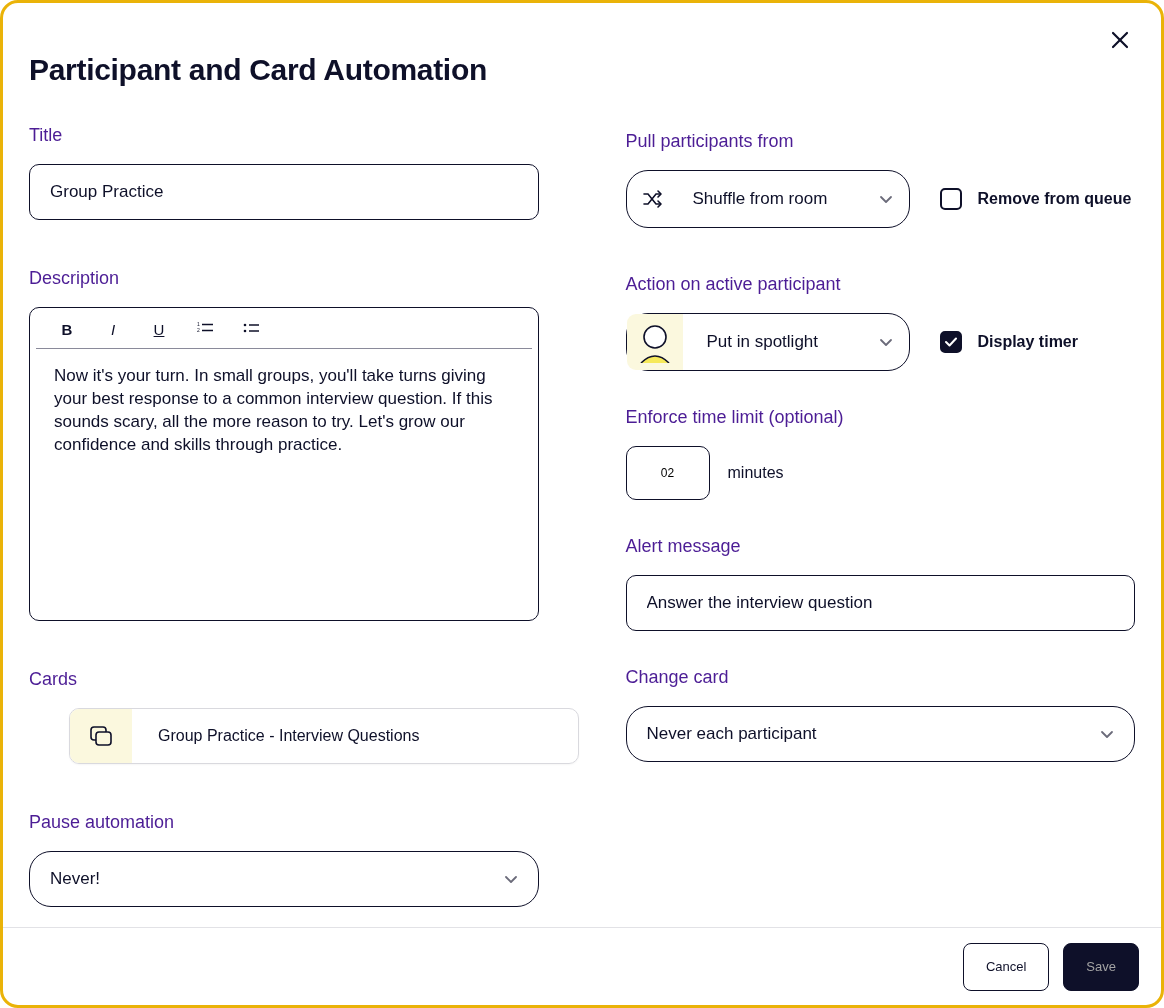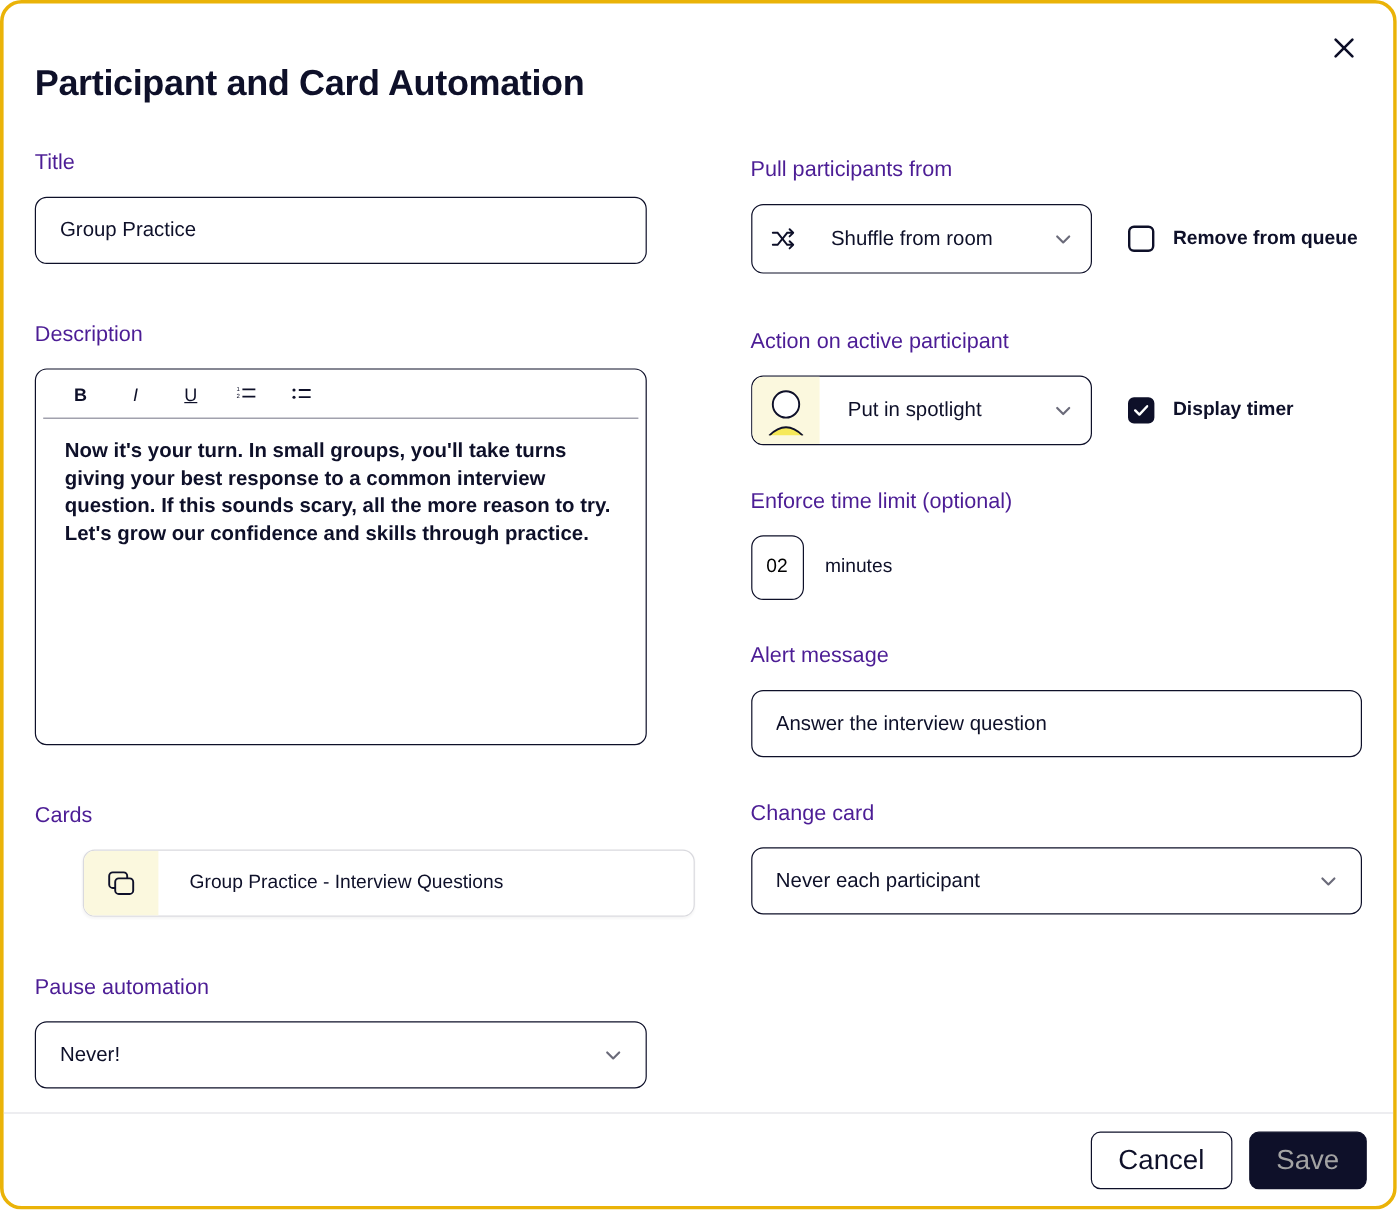--- a/index.html
+++ b/index.html
@@ -96,21 +96,20 @@
     font-size: 15px;
     cursor: pointer;
     color: #0E1029;
   }
   .editor-body {
     flex: 1;
     padding: 16px 24px;
     font-size: 17px;
     line-height: 1.35;
     color: #0E1029;
-    font-weight: bold;
   }
   .card-row {
     width: 100%;
     height: 56px;
     border: 1px solid #d9d9de;
     border-radius: 10px;
     display: flex;
     align-items: center;
     overflow: hidden;
     box-shadow: 0 1px 2px rgba(0,0,0,0.04);
@@ -125,21 +124,21 @@
     justify-content: center;
   }
   .card-label {
     padding-left: 26px;
     font-size: 16px;
   }
   .select {
     width: 100%;
     height: 56px;
     border: 1px solid #0E1029;
-    border-radius: 10px;
+    border-radius: 22px;
     padding: 0 20px;
     display: flex;
     align-items: center;
     justify-content: space-between;
     font-size: 17px;
     cursor: pointer;
     background: #fff;
   }
   .select.compact {
     width: 284px;
@@ -189,47 +188,47 @@
   .checkbox-label {
     font-size: 16px;
     font-weight: 600;
   }
   .minutes-row {
     display: flex;
     align-items: center;
     gap: 18px;
   }
   .min-input {
-    width: 44px;
+    width: 84px;
     height: 54px;
     border: 1px solid #0E1029;
     border-radius: 10px;
     text-align: center;
-    font-size: 16px;
+    font-size: 12px;
     font-family: inherit;
     outline: none;
   }
   .minutes-label { font-size: 16px; }
   .spacer-sm { height: 36px; }
   .spacer-md { height: 46px; }
   .spacer-lg { height: 48px; }
   .footer {
     height: 78px;
     border-top: 1px solid #e2e2e6;
     display: flex;
     align-items: center;
     justify-content: flex-end;
     gap: 14px;
     padding: 0 22px;
   }
   .btn {
     height: 48px;
     padding: 0 22px;
     border-radius: 8px;
-    font-size: 23px;
+    font-size: 13px;
     font-family: inherit;
     cursor: pointer;
     display: flex;
     align-items: center;
     justify-content: center;
   }
   .btn-secondary {
     background: #fff;
     border: 1px solid #0E1029;
     color: #0E1029;

